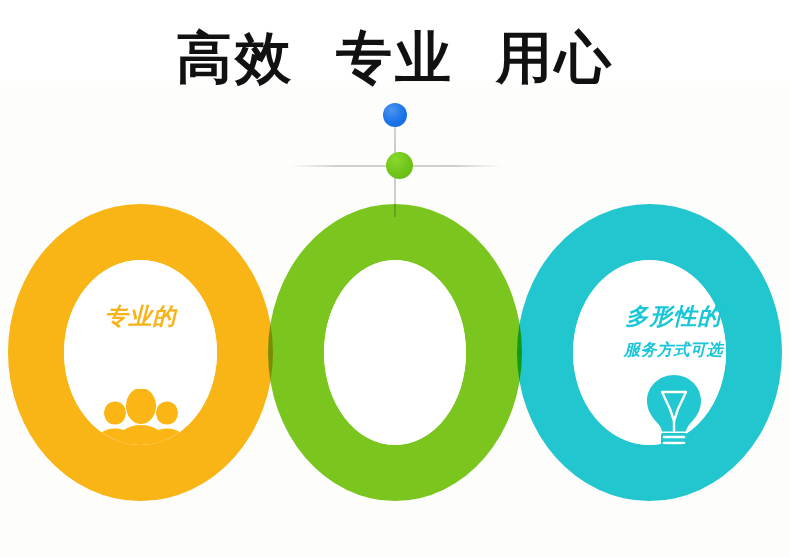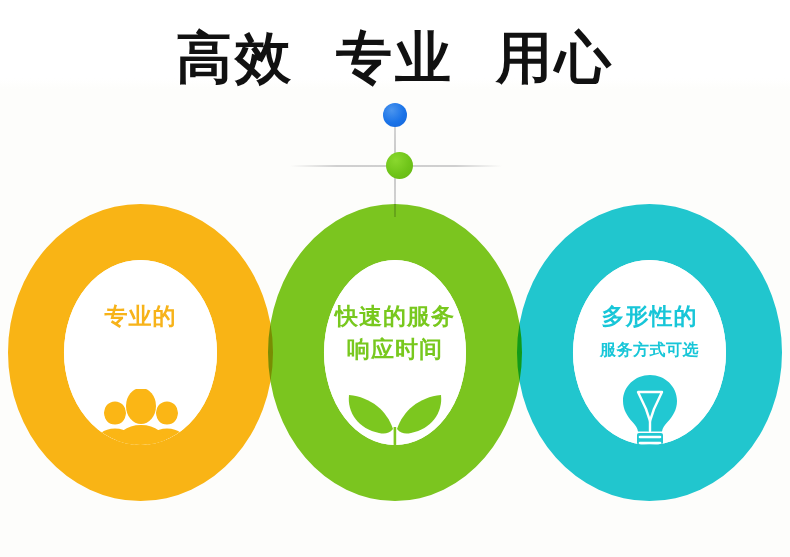--- a/index.html
+++ b/index.html
@@ -128,33 +128,34 @@
 
   
   .circle-content {
     position: absolute;
     border-radius: 50%;
     overflow: hidden;
     text-align: center;
   }
   .cc-orange { left: 64px;  top: 260px; width: 153px; height: 185px; }
   .cc-green  { left: 324px; top: 260px; width: 142px; height: 185px; }
-  .cc-cyan   { left: 573px; top: 260px; width: 153px; height: 185px; }
+  .cc-cyan   { left: 597px; top: 260px; width: 153px; height: 185px; }
 
   .cc-label {
     position: absolute;
     left: -14px;
     right: -14px;
     top: 40px;
     font-size: 23px;
     line-height: 33px;
     font-weight: 700;
     letter-spacing: 1px;
     font-family: "DejaVu Sans", "Liberation Sans", sans-serif;
     white-space: nowrap;
+    font-style: italic;
   }
   .cc-orange .cc-label { color: #f7b319; }
   .cc-green  .cc-label { color: #78c81e; left: -20px; right: -20px; }
   .cc-cyan   .cc-label { color: #17c6d8; left: -26px; right: -26px; }
   .cc-cyan .cc-label .l2 { font-size: 16px; letter-spacing: 0.5px; }
 
   .cc-icon {
     position: absolute;
     left: 0;
     right: 0;
@@ -212,35 +213,20 @@
           <path d="M74 10.4c-7.6 0-13 6-13 13.6s5.4 13.6 13 13.6 13-6 13-13.6-5.4-13.6-13-13.6zm0 2c6.4 0 11 5.1 11 11.6S80.4 35.6 74 35.6 63 30.5 63 24 67.6 12.4 74 12.4z"></path>
         </g>
         <g fill="#fbb615">
           <ellipse cx="48" cy="17" rx="15" ry="18"></ellipse>
           <path d="M48 36c-16 0-26 9.5-27.8 23.5L19.8 62h56.4l-.4-2.5C74 45.5 64 36 48 36z"></path>
         </g>
       </svg>
     </div>
   </div>
 
-  <div class="circle-content cc-green">
-    <div class="cc-label">
-      <div class="l1">快速的服务</div>
-      <div class="l2">响应时间</div>
-    </div>
-    <div class="cc-icon">
-      <svg width="104" height="74" viewBox="0 0 104 74" aria-hidden="true">
-        <g fill="#7cc71f">
-          <path d="M50 48C44 30 28 16 6 14c-2 18 10 34 30 38 5 1 10 1 14-4z"></path>
-          <path d="M54 48C60 30 76 16 98 14c2 18-10 34-30 38-5 1-10 1-14-4z"></path>
-        </g>
-        <rect x="50.6" y="46" width="2.6" height="28" fill="#7cc71f"></rect>
-      </svg>
-    </div>
-  </div>
 
   <div class="circle-content cc-cyan">
     <div class="cc-label">
       <div class="l1">多形性的</div>
       <div class="l2">服务方式可选</div>
     </div>
     <div class="cc-icon">
       <svg width="72" height="76" viewBox="0 0 72 76" aria-hidden="true">
         <path d="M36 2C21 2 9 13.5 9 28c0 9 4.5 15.5 9.5 21 3.2 3.5 5 6.2 5.5 9.5h24c0.5-3.3 2.3-6 5.5-9.5 5-5.5 9.5-12 9.5-21C63 13.5 51 2 36 2z" fill="#21c8d2"></path>
         <rect x="23" y="60" width="26" height="16" rx="2" fill="#21c8d2"></rect>

